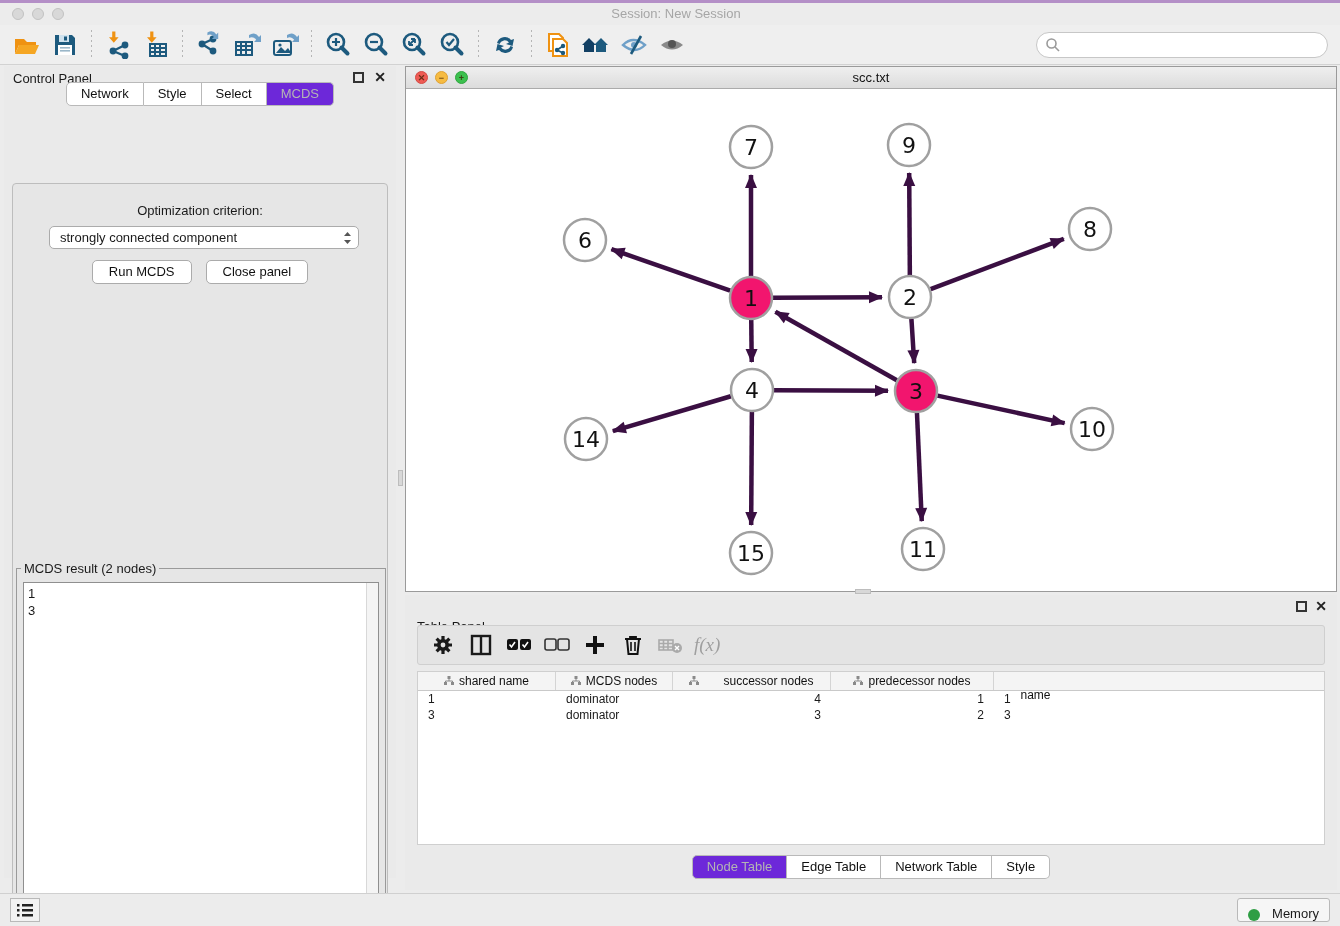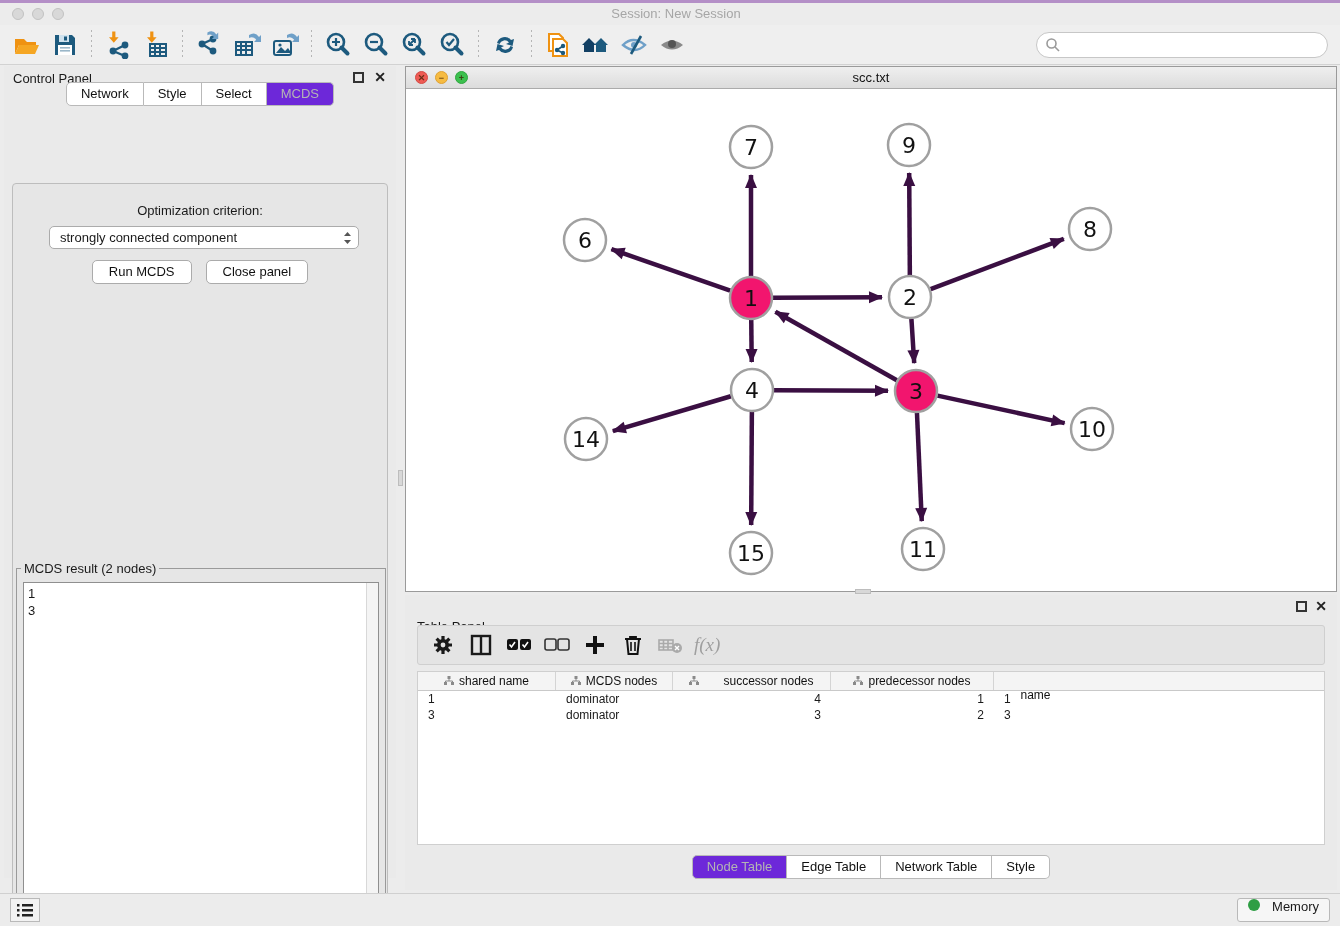--- a/index.html
+++ b/index.html
@@ -68,21 +68,21 @@
   .thead { display:flex; background:#f4f4f4; border-bottom:1px solid #c9c9c9; height:19px; }
   .th { display:flex; align-items:center; justify-content:center; gap:5px; font-size:12px; border-right:1px solid #d4d4d4; color:#111; }
   .trow { display:flex; height:16px; align-items:center; }
   .td { font-size:12px; padding:0 10px; white-space:nowrap; overflow:hidden; }
   .td.num { text-align:right; }
   
   .tp-tabs { position:absolute; left:0; right:0; top:260px; display:flex; justify-content:center; }
   
   .statusbar { position:absolute; left:0; top:893px; width:1340px; height:33px; background:#ececec; border-top:1px solid #d0d0d0; }
   .list-btn { position:absolute; left:10px; top:4px; width:30px; height:24px; background:#f2f2f2; border:1px solid #b9b9b9; display:flex; align-items:center; justify-content:center; }
-  .memory-btn { position:absolute; right:10px; top:4px; height:24px; background:#f6f6f6; border:1px solid #b9b9b9; border-radius:3px; display:flex; align-items:flex-start; gap:12px; padding:0 10px; font-size:13px; }
+  .memory-btn { position:absolute; right:10px; top:4px; height:24px; background:#f6f6f6; border:1px solid #b9b9b9; border-radius:3px; display:flex; align-items:flex-end; gap:12px; padding:0 10px; font-size:13px; }
   .memory-dot { width:12px; height:12px; border-radius:50%; }
 </style>
 </head>
 <body>
 
 <div class="top-strip"></div>
 <div class="titlebar">
   <span class="tl-gray" style="left:12px"></span>
   <span class="tl-gray" style="left:32px"></span>
   <span class="tl-gray" style="left:52px"></span>

